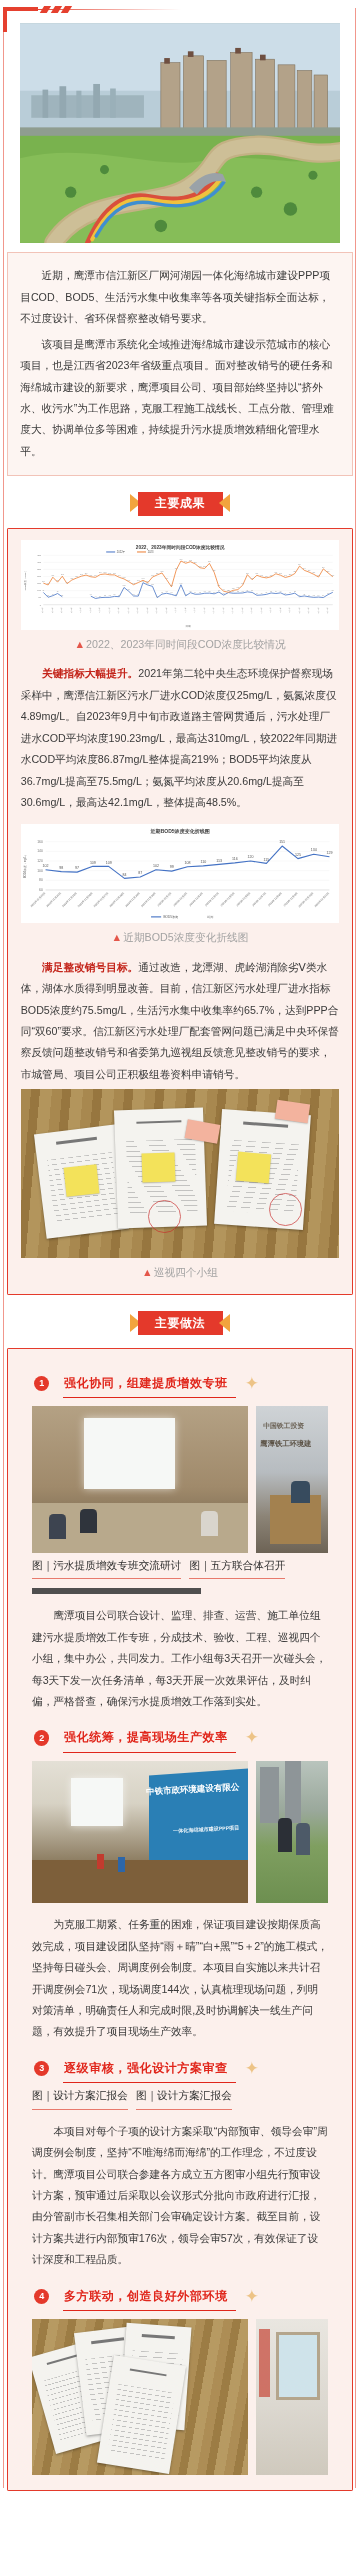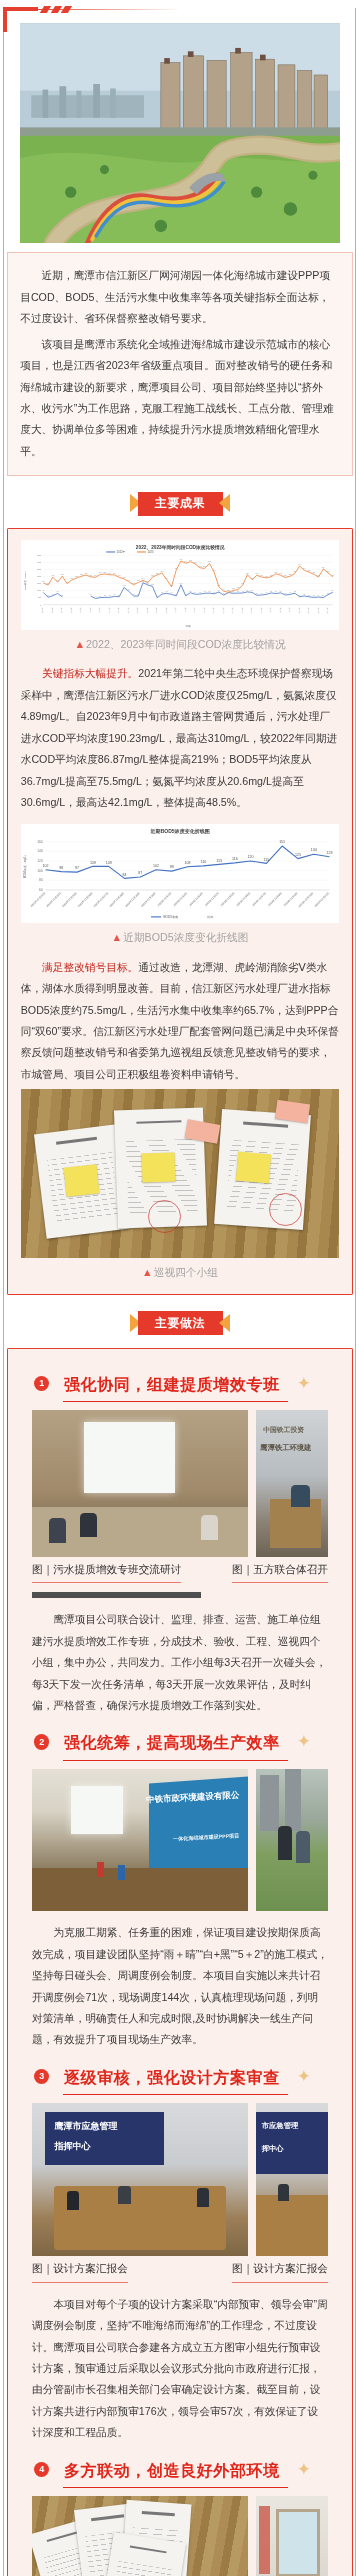--- a/index.html
+++ b/index.html
@@ -34,46 +34,46 @@
   .chev.r{right:6.8px;border-right:11.3px solid #f2a43e;}
 
   
   .red-box{margin:12.4px 7.3px 0;border:1.1px solid #e43a2b;border-radius:1.1px;background:#fcf0ec;padding:9px 12.4px 14.7px;}
 
   .chart-card{background:#fff;padding:2.3px 1.1px;margin-top:2.3px;}
   .chart-card svg{display:block;width:100%;height:auto;}
   .fig-cap{text-align:center;font-size:10.7px;color:#a3a3a3;margin:8px 0 11.3px;}
   .fig-cap .tri{color:#e4564a;margin-right:1.1px;}
 
-  .lead{color:#c3241a;font-weight:normal;}
+  .lead{color:#c3241a;font-weight:bold;}
 
   
   .docs-photo{position:relative;height:169px;margin-top:3.4px;overflow:hidden;
     background:repeating-linear-gradient(95deg,#a8884f 0 10.2px,#97763f 10.2px 19px,#b3955c 19px 31px);}
   .paper{position:absolute;background:#f4f3ef;box-shadow:0 1.1px 2.8px rgba(0,0,0,.35);}
   .paper .lines{position:absolute;left:12%;right:10%;top:26%;bottom:12%;
     background:repeating-linear-gradient(to bottom,#9a9a9a 0 0.6px,transparent 0.6px 5.1px);opacity:.55;}
   .paper .ttl{position:absolute;top:10%;left:25%;right:25%;height:2.3px;background:#777;}
   .sticky{position:absolute;width:33px;height:29px;background:#f3e25a;box-shadow:0 0.6px 1.7px rgba(0,0,0,.3);}
   .sticky.pink{background:#f3b39e;height:19px;}
   .stamp{position:absolute;width:30.5px;height:30.5px;border:1.7px solid rgba(200,40,40,.65);border-radius:50%;}
 
   
   .sec-head{display:flex;align-items:flex-start;margin:17px 0 2.3px;padding-left:13.5px;}
   .num-circle{flex:0 0 auto;width:15.2px;height:15.2px;border-radius:50%;background:#e4392b;color:#fff;
     font-size:9px;font-weight:bold;display:flex;align-items:center;justify-content:center;margin-top:1.1px;}
-  .sec-title{margin-left:13.5px;color:#e0261b;font-size:16px;font-weight:bold;
+  .sec-title{margin-left:13.5px;color:#e0261b;font-size:12px;font-weight:bold;
     border-bottom:1.7px solid #e0261b;padding:0 8px 5.6px 1.1px;letter-spacing:0.6px;}
   .sparkle{color:#edc386;font-size:17px;line-height:17px;margin-left:9px;}
 
   .photo-row{display:flex;gap:8px;margin:8px 11.3px 0;}
   .photo-row .colL{flex:3 1 0;min-width:0;}
   .photo-row .colR{flex:1 1 0;min-width:0;}
   .ph{position:relative;width:100%;overflow:hidden;text-align:right;}
-  .cap-row{display:flex;gap:8px;margin:5.6px 11.3px 0;justify-content:space-between;}
+  .cap-row{display:flex;gap:8px;margin:5.6px 11.3px 0;}
   .cap{font-size:10.7px;color:#2e2e2e;padding-bottom:5.6px;border-bottom:1.1px solid #e8796c;
     white-space:nowrap;overflow:hidden;}
   .cap-row .colL .cap,.cap-row .colR .cap{display:block;}
   .gray-bar{height:5.6px;background:#4f4f4f;margin:9px 0 0 11.3px;}
   .sec-para{margin:11.3px 11.3px 0;}
 
   
   .ph .screen{position:absolute;background:#f6f8f6;box-shadow:0 0 8px rgba(255,255,255,.6);}
   .ph .banner-text{position:absolute;color:#fff;font-weight:bold;white-space:nowrap;}
   .ph-meet1{background:linear-gradient(to bottom,#b4a184 0%,#a08a6b 55%,#8d7a5e 70%,#7b6a52 100%);}
@@ -517,44 +517,20 @@
       </div>
         </div>
     </div>
     <p class="para sec-para">为克服工期紧、任务重的困难，保证项目建设按期保质高效完成，项目建设团队坚持“雨＋晴”“白+黑”“5＋2”的施工模式，坚持每日碰头会、周调度例会制度。本项目自实施以来共计召开调度例会71次，现场调度144次，认真梳理现场问题，列明对策清单，明确责任人和完成时限,及时协调解决一线生产问题，有效提升了项目现场生产效率。</p>
 
     <div class="sec-head">
       <div class="num-circle">3</div>
       <div class="sec-title">逐级审核，强化设计方案审查</div>
       <span class="sparkle">✦</span>
     </div>
-    <div class="photo-row">
-      <div class="colL">
-          <div class="ph ph-gov" style="height:153px;">
-        <div class="wall">
-              <span style="font-size:9px;">鹰潭市应急管理</span>
-              <span style="font-size:9px;top:52%;">指挥中心</span>
-            </div>
-        <div style="position:absolute;left:10%;bottom:4%;width:80%;height:42%;background:#a97f46;border-radius:3.4px;"></div>
-        <div style="position:absolute;left:16%;bottom:30%;width:12.4px;height:19px;background:#23262b;border-radius:3.4px 3.4px 0 0;"></div>
-        <div style="position:absolute;left:40%;bottom:34%;width:12.4px;height:18px;background:#3a3f46;border-radius:3.4px 3.4px 0 0;"></div>
-        <div style="position:absolute;right:18%;bottom:32%;width:12.4px;height:19px;background:#2c3039;border-radius:3.4px 3.4px 0 0;"></div>
-      </div>
-        </div>
-      <div class="colR">
-          <div class="ph ph-gov r" style="height:153px;">
-        <div class="wall">
-              <span style="font-size:7.3px;">市应急管理</span>
-              <span style="font-size:7.3px;top:52%;">挥中心</span>
-            </div>
-        <div style="position:absolute;left:0;bottom:0;width:100%;height:40%;background:#a97f46;"></div>
-        <div style="position:absolute;left:30%;bottom:36%;width:11.3px;height:17px;background:#30343b;border-radius:3.4px 3.4px 0 0;"></div>
-      </div>
-        </div>
-    </div>
     <div class="cap-row">
       <div class="colL">
           <div class="cap">图｜设计方案汇报会</div>
         </div>
       <div class="colR">
           <div class="cap">图｜设计方案汇报会</div>
         </div>
     </div>
     <p class="para sec-para">本项目对每个子项的设计方案采取“内部预审、领导会审”周调度例会制度，坚持“不唯海绵而海绵”的工作理念，不过度设计。鹰潭项目公司联合参建各方成立五方图审小组先行预审设计方案，预审通过后采取以会议形式分批向市政府进行汇报，由分管副市长召集相关部门会审确定设计方案。截至目前，设计方案共进行内部预审176次，领导会审57次，有效保证了设计深度和工程品质。</p>
 

